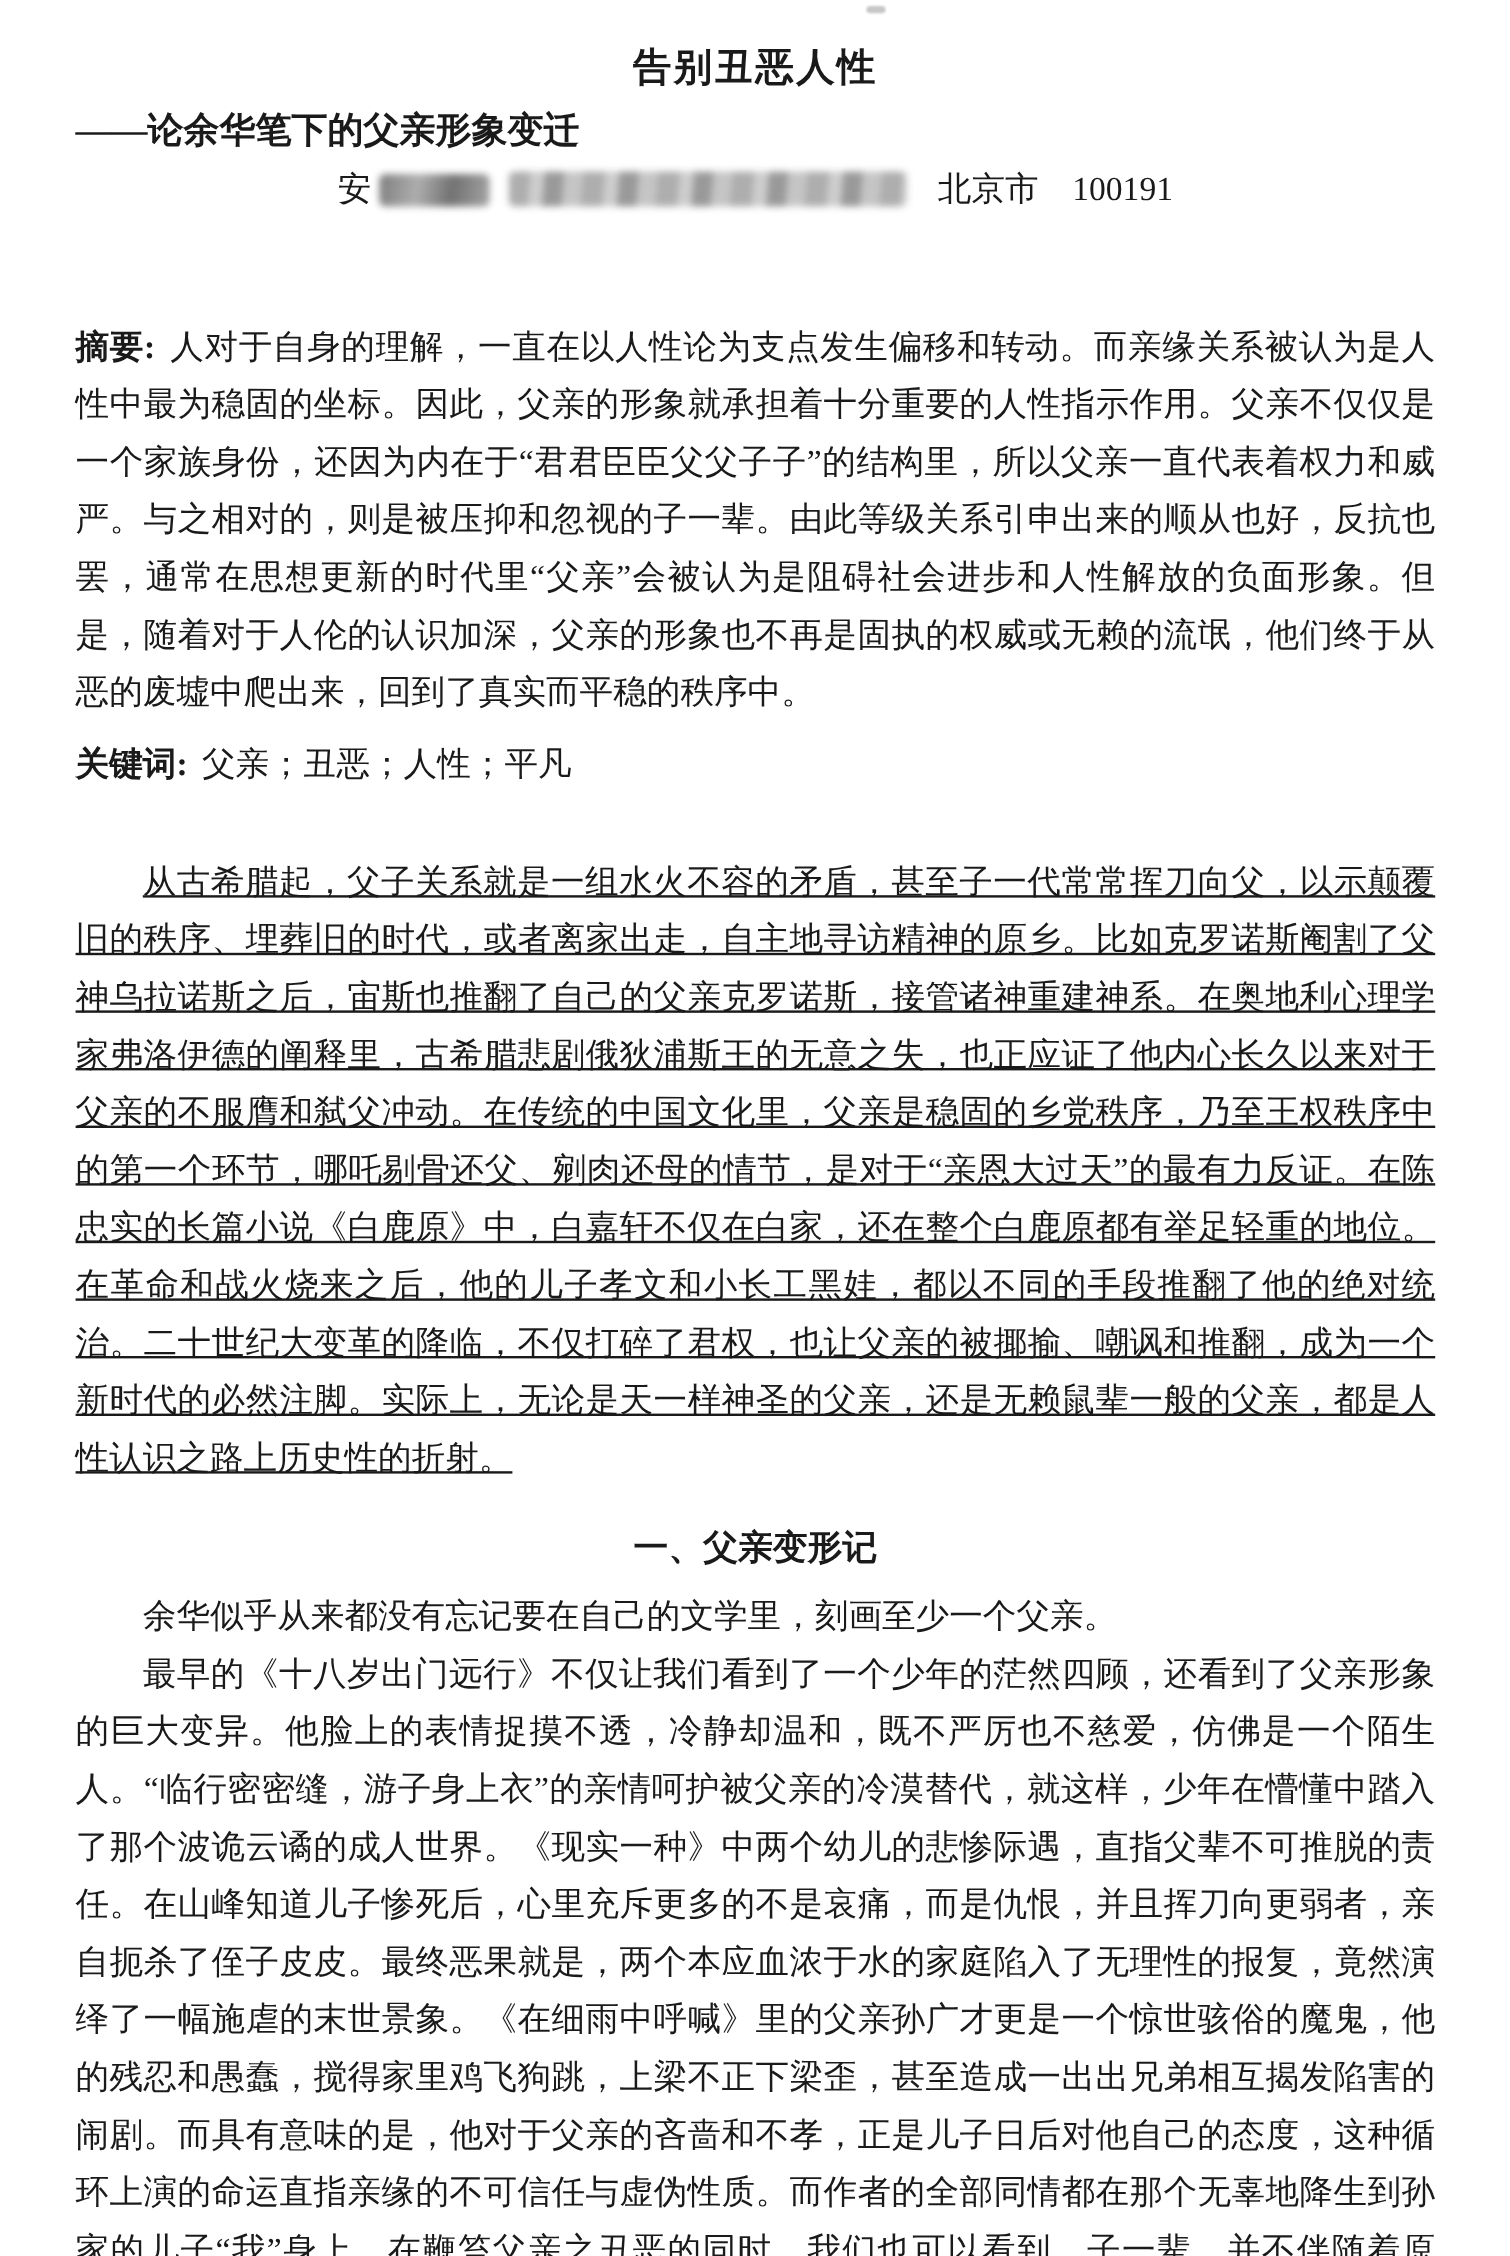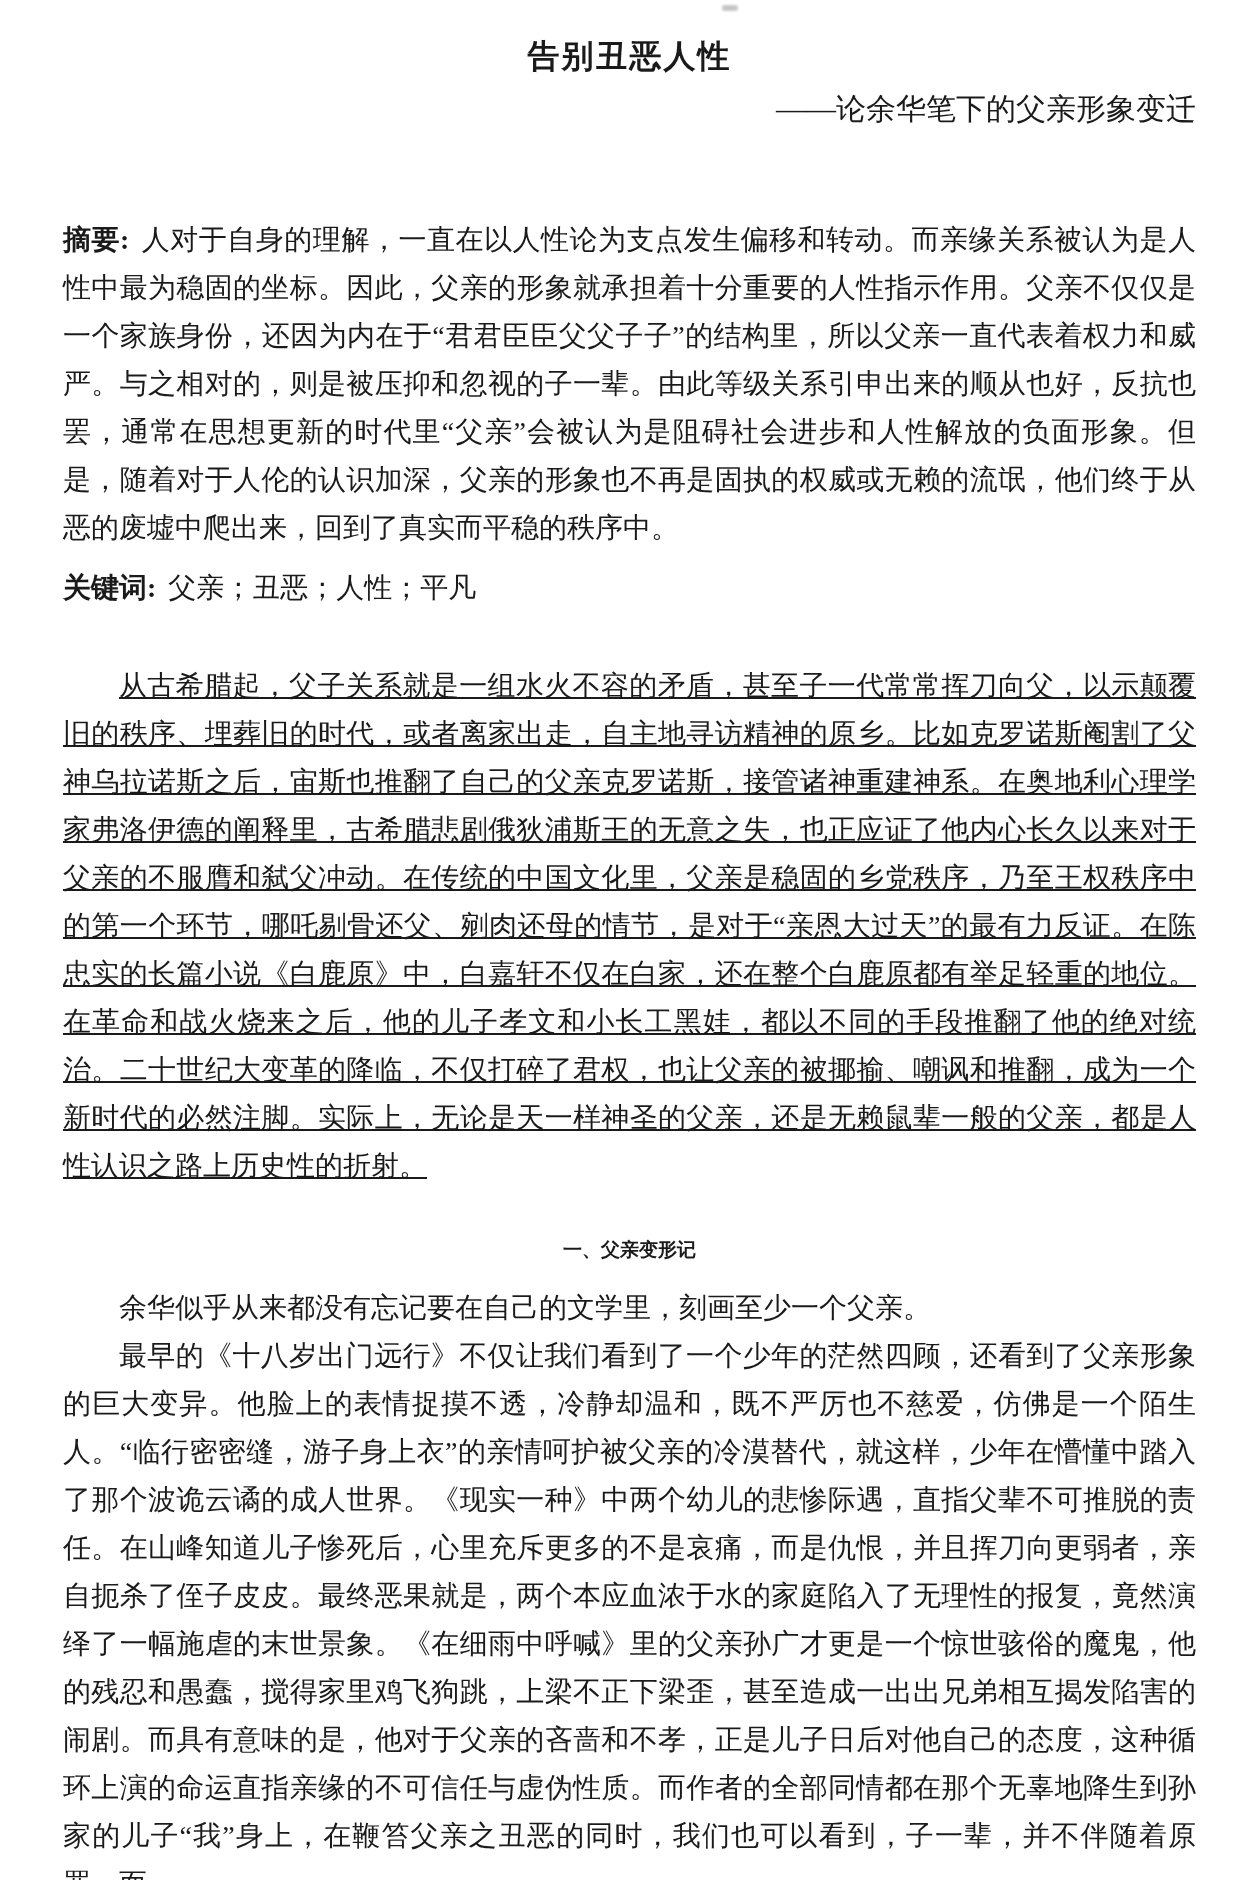--- a/index.html
+++ b/index.html
@@ -31,24 +31,24 @@
   .title {
     margin: 0;
     text-align: center;
     font-size: 32px;
     line-height: 44px;
     font-weight: bold;
     letter-spacing: 2px;
   }
   .subtitle {
     margin: 10px 0 0 0;
-    text-align: right;
+    text-align: left;
     font-size: 30px;
     line-height: 42px;
-    font-weight: normal;
+    font-weight: bold;
   }
   .author-line {
     margin-top: 8px;
     text-align: center;
     font-size: 28px;
     line-height: 42px;
     white-space: nowrap;
   }
   .redact {
     display: inline-block;
@@ -74,38 +74,41 @@
     font-size: 28px;
     line-height: 48px;
     text-align: justify;
   }
   .abstract { margin-top: 86px; }
   .label { font-weight: bold; margin-right: 12px; }
   .keywords { margin-top: 12px; }
   .intro { margin-top: 50px; text-decoration: underline; }
   .body-para { text-indent: 2em; }
   .section-heading {
-    margin: 40px 0 14px 0;
+    margin: 30px 0 14px 0;
     text-align: center;
-    font-size: 19px;
+    font-size: 29px;
     line-height: 40px;
     font-weight: bold;
   }
 </style>
 </head>
 <body>
 
 <div class="page">
 
   <div class="scan-artifact"></div>
 
   <h1 class="title">告别丑恶人性</h1>
 
   <h2 class="subtitle">——论余华笔下的父亲形象变迁</h2>
 
+  <div class="author-line">
+    <span>安</span><span class="redact redact-a"></span><span class="redact redact-b"></span><span>北京市　100191</span>
+  </div>
 
   <p class="para abstract"><span class="label">摘要:</span><span>人对于自身的理解，一直在以人性论为支点发生偏移和转动。而亲缘关系被认为是人性中最为稳固的坐标。因此，父亲的形象就承担着十分重要的人性指示作用。父亲不仅仅是一个家族身份，还因为内在于“君君臣臣父父子子”的结构里，所以父亲一直代表着权力和威严。与之相对的，则是被压抑和忽视的子一辈。由此等级关系引申出来的顺从也好，反抗也罢，通常在思想更新的时代里“父亲”会被认为是阻碍社会进步和人性解放的负面形象。但是，随着对于人伦的认识加深，父亲的形象也不再是固执的权威或无赖的流氓，他们终于从恶的废墟中爬出来，回到了真实而平稳的秩序中。</span></p>
 
   <p class="para keywords"><span class="label">关键词:</span><span>父亲；丑恶；人性；平凡</span></p>
 
   <p class="para body-para intro">从古希腊起，父子关系就是一组水火不容的矛盾，甚至子一代常常挥刀向父，以示颠覆旧的秩序、埋葬旧的时代，或者离家出走，自主地寻访精神的原乡。比如克罗诺斯阉割了父神乌拉诺斯之后，宙斯也推翻了自己的父亲克罗诺斯，接管诸神重建神系。在奥地利心理学家弗洛伊德的阐释里，古希腊悲剧俄狄浦斯王的无意之失，也正应证了他内心长久以来对于父亲的不服膺和弑父冲动。在传统的中国文化里，父亲是稳固的乡党秩序，乃至王权秩序中的第一个环节，哪吒剔骨还父、剜肉还母的情节，是对于“亲恩大过天”的最有力反证。在陈忠实的长篇小说《白鹿原》中，白嘉轩不仅在白家，还在整个白鹿原都有举足轻重的地位。在革命和战火烧来之后，他的儿子孝文和小长工黑娃，都以不同的手段推翻了他的绝对统治。二十世纪大变革的降临，不仅打碎了君权，也让父亲的被揶揄、嘲讽和推翻，成为一个新时代的必然注脚。实际上，无论是天一样神圣的父亲，还是无赖鼠辈一般的父亲，都是人性认识之路上历史性的折射。</p>
 
   <h3 class="section-heading">一、父亲变形记</h3>
 
   <p class="para body-para">余华似乎从来都没有忘记要在自己的文学里，刻画至少一个父亲。</p>

